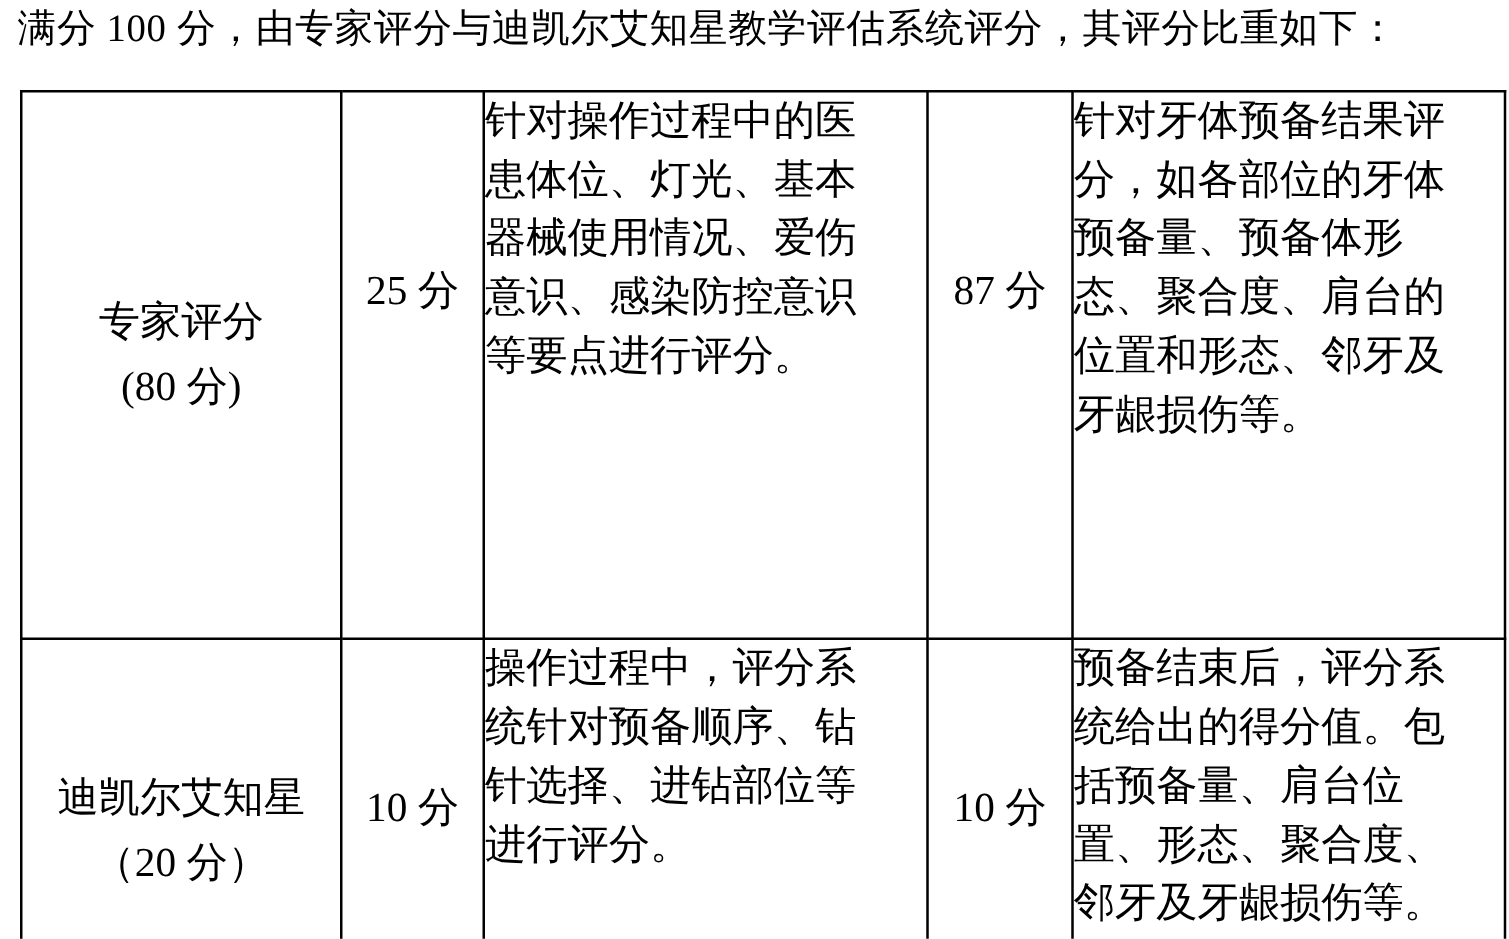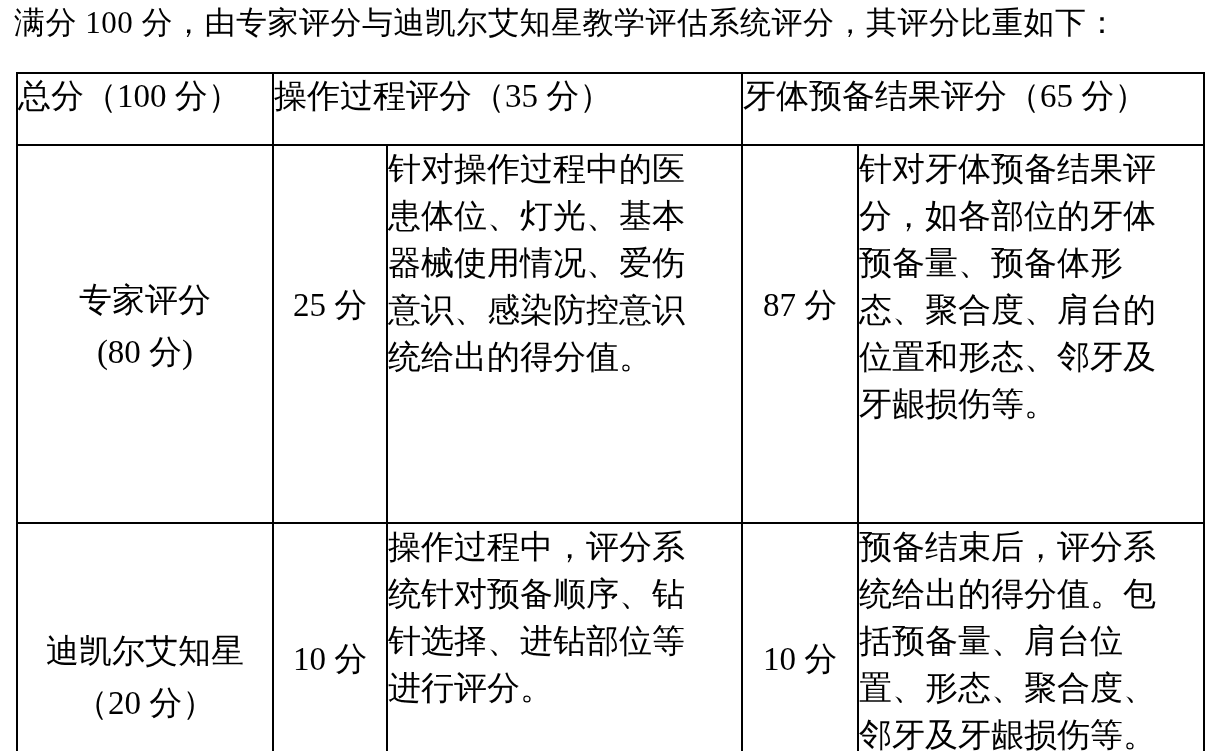--- a/index.html
+++ b/index.html
@@ -61,55 +61,50 @@
   td.desc {
     text-align: left;
     vertical-align: top;
     white-space: pre-line;
     line-height: 47px;
     padding: 8px 6px 0 11px;
   }
   tr.r1 td { height: 318px; }
   tr.r2 td { height: 270px; }
   tr.r1 td.name  { padding-bottom: 16px; }
-  tr.r1 td.score { padding-bottom: 58px; margin-left: 34px; }
+  tr.r1 td.score { padding-bottom: 118px; margin-left: 34px; }
   tr.r2 td.name  { padding-bottom: 26px; }
   tr.r2 td.score { padding-bottom: 62px; }
 </style>
 </head>
 <body>
 
 <div>
 
   <p class="intro">满分 100 分，由专家评分与迪凯尔艾知星教学评估系统评分，其评分比重如下：</p>
 
   <table class="score-table">
     <colgroup>
       <col style="width:256px">
       <col style="width:114px">
       <col style="width:355px">
       <col style="width:116px">
       <col style="width:346px">
     </colgroup>
     <tbody>
-      <tr>
-        <td class="th">总分（100 分）</td>
-        <td class="th" colspan="2">操作过程评分（35 分）</td>
-        <td class="th" colspan="2">牙体预备结果评分（65 分）</td>
-      </tr>
 
       <tr class="r1">
         <td class="name">专家评分
 (80 分)</td>
         <td class="score">25 分</td>
         <td class="desc">针对操作过程中的医
 患体位、灯光、基本
 器械使用情况、爱伤
 意识、感染防控意识
-统给出的得分值。</td>
+等要点进行评分。</td>
         <td class="score">87 分</td>
         <td class="desc">针对牙体预备结果评
 分，如各部位的牙体
 预备量、预备体形
 态、聚合度、肩台的
 位置和形态、邻牙及
 牙龈损伤等。</td>
       </tr>
 
       <tr class="r2">

